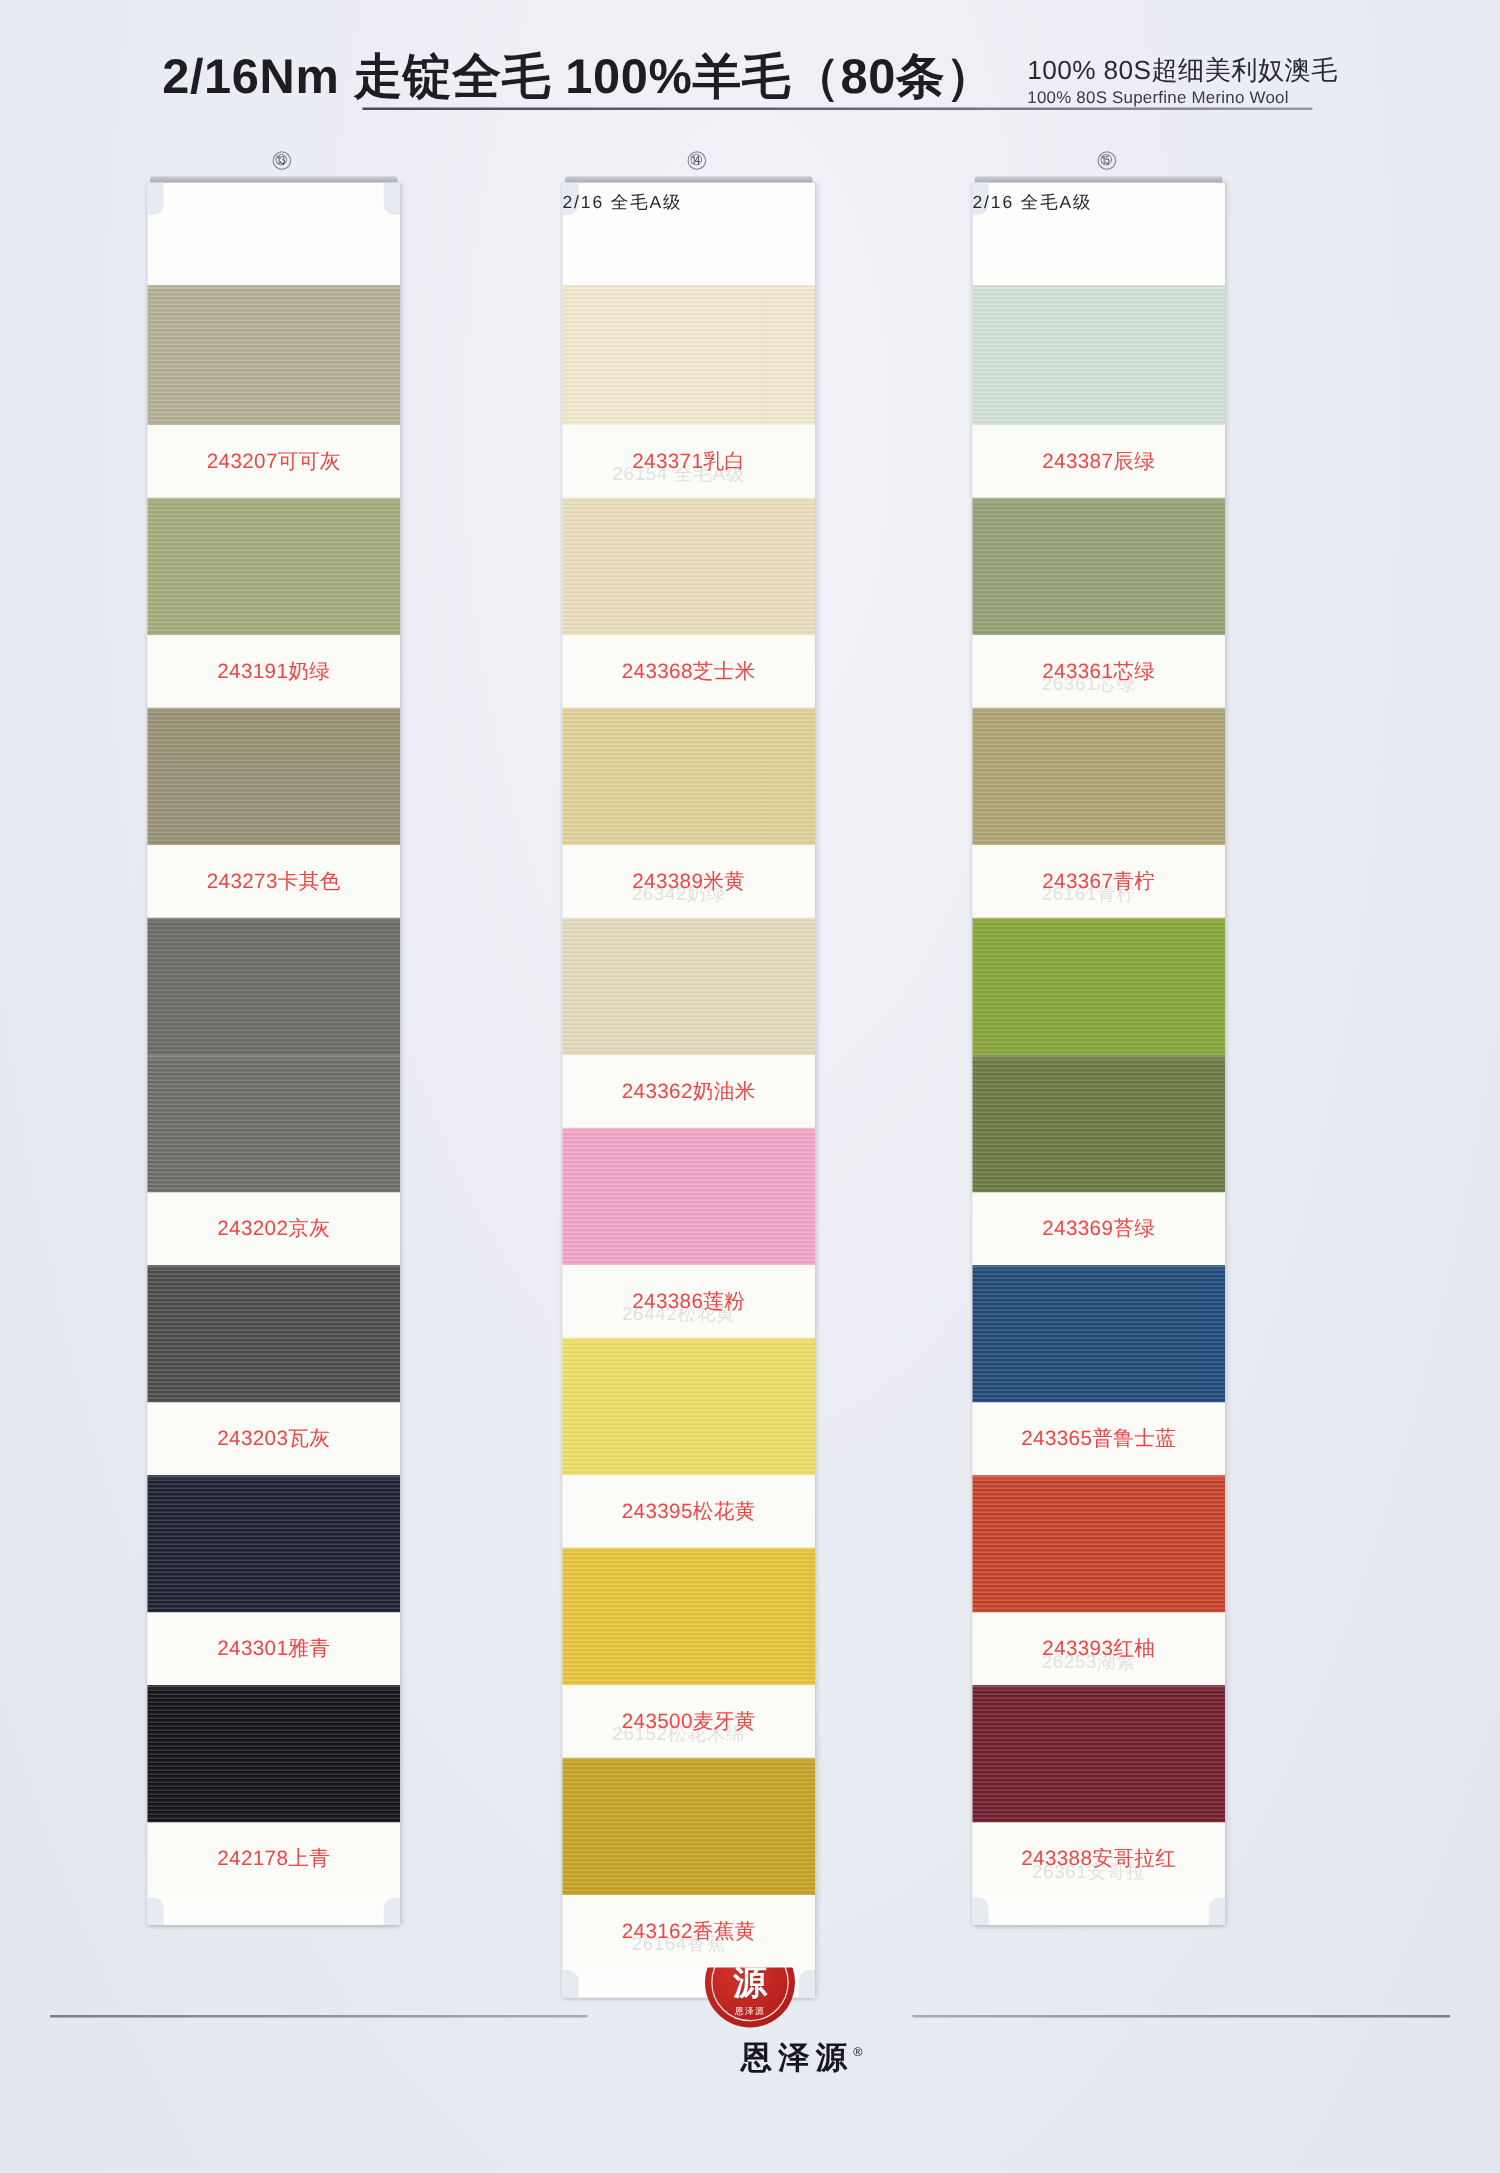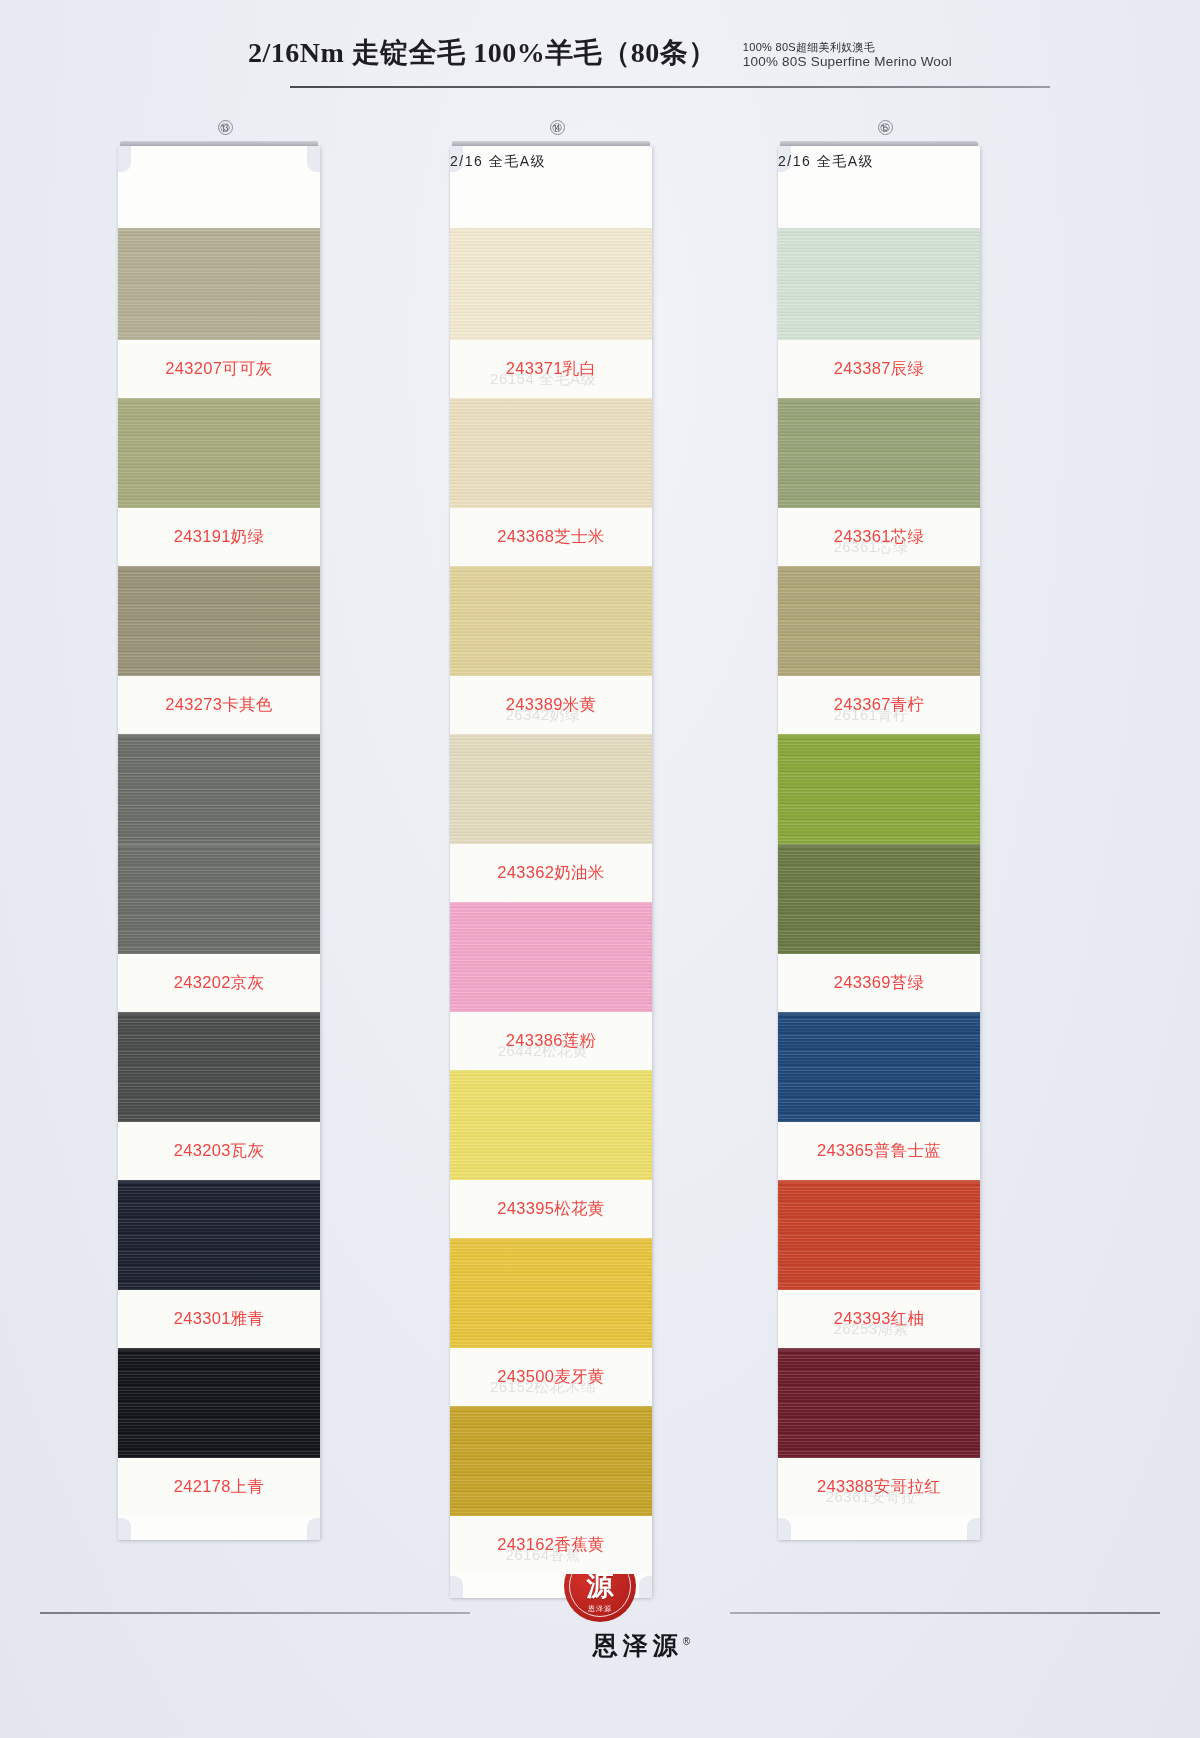--- a/index.html
+++ b/index.html
@@ -16,26 +16,26 @@
       radial-gradient(ellipse at 50% 20%, #f2f3f8 0%, #eaecf3 55%, #e4e6ee 100%);
   }
 
   
   .header {
     position: absolute; left: 0; top: 34px; width: 1200px;
     display: flex; align-items: flex-end; justify-content: center;
     gap: 26px;
   }
   .title-main {
-    font-size: 28px; font-weight: bold; letter-spacing: .5px;
+    font-size: 39px; font-weight: bold; letter-spacing: .5px;
     color: #1d1d22; white-space: nowrap;
-    font-family: Liberation Serif, serif;
+    font-family: Liberation Sans, sans-serif;
   }
   .title-side { text-align: left; line-height: 1.18; padding-bottom: 2px; }
-  .title-side .cn { font-size: 11px; color: #2a2a30; letter-spacing: .3px; white-space: nowrap;}
+  .title-side .cn { font-size: 21px; color: #2a2a30; letter-spacing: .3px; white-space: nowrap; text-align: center;}
   .title-side .en { font-size: 13.5px; color: #3a3a42; letter-spacing: .2px; white-space: nowrap;}
   .header-rule {
     position: absolute; left: 290px; top: 86px; width: 760px; height: 2px;
     background: linear-gradient(90deg,#4a4a52,#6e6e78 60%,#9a9aa4);
   }
 
   
   .cards { position: absolute; left: 0; top: 120px; width: 1200px; }
   .column { position: absolute; top: 0; width: 230px; }
   .col-1 { left: 110px; }

